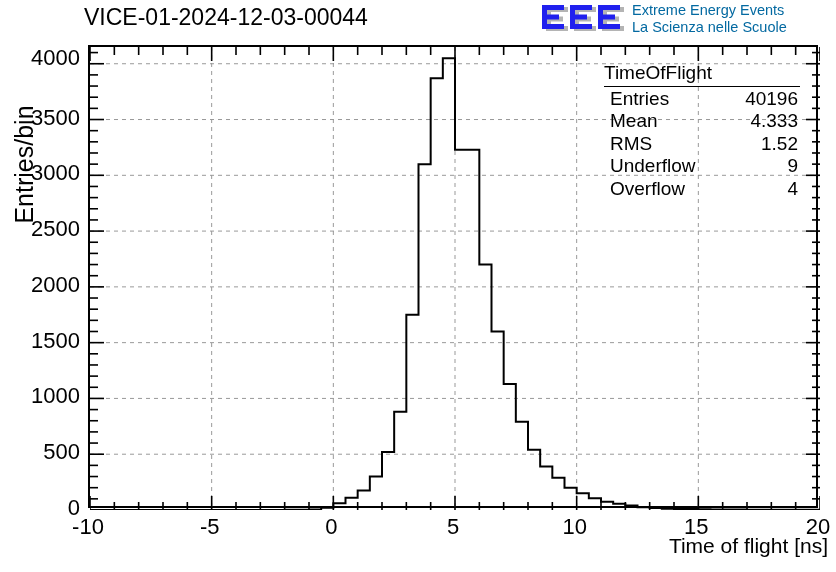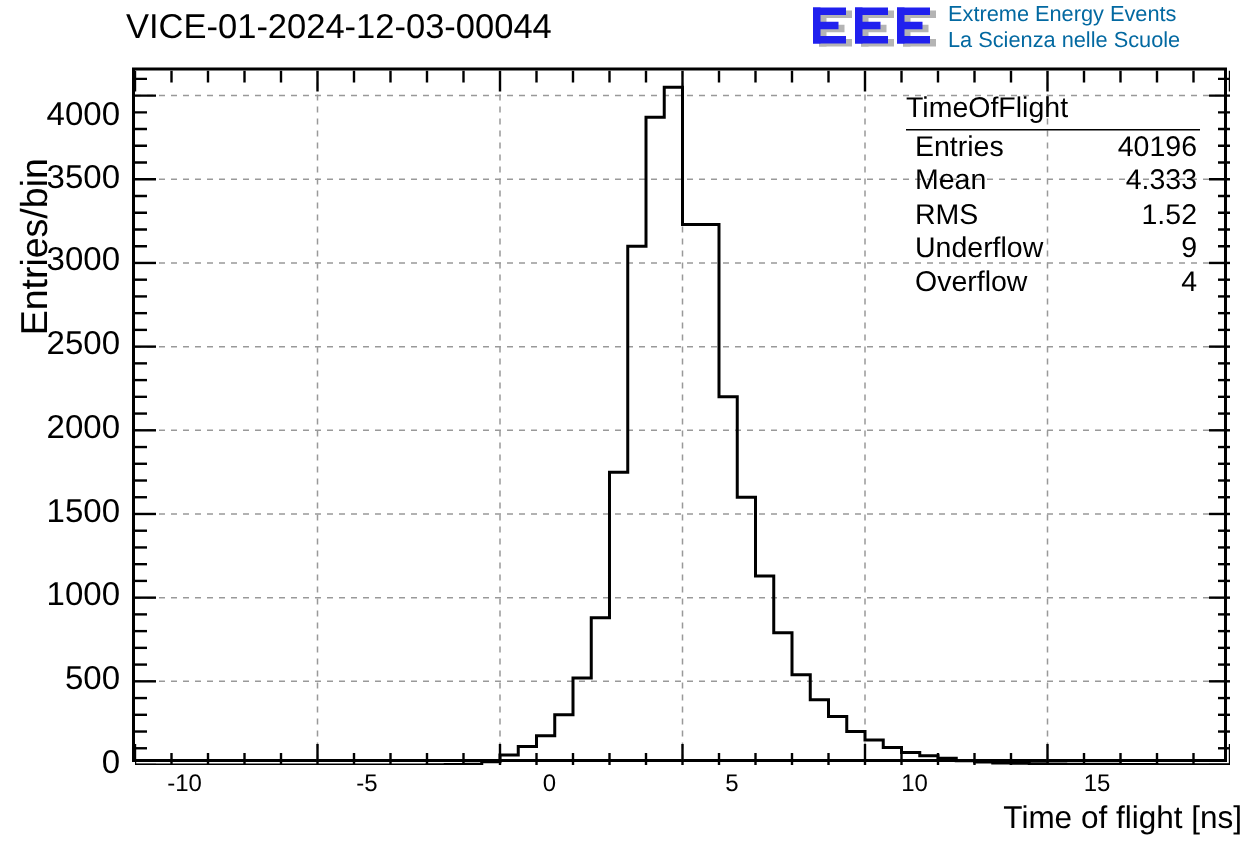--- a/index.html
+++ b/index.html
@@ -36,23 +36,22 @@
 
   
   #frame{
     position:absolute; left:88px; top:45px; width:730px; height:463px;
     border:2px solid #000; box-sizing:border-box; background:transparent;
   }
   #plotsvg{position:absolute; left:0; top:0; width:730px; height:463px;}
 
   
   .xlab{
-    position:absolute; font-size:16px; text-align:center; white-space:nowrap;
+    position:absolute; font-size:22px; text-align:center; white-space:nowrap;
     transform:translateX(-50%);
-    margin-left:35px;
   }
   .ylab{
     position:absolute; font-size:22px; text-align:right; white-space:nowrap;
     transform:translateY(-50%); width:72px;
   }
 
   
   #stats{
     position:absolute; left:604px; top:62px; width:196px;
     background:transparent; font-size:19px; line-height:22.5px;
@@ -290,21 +289,21 @@
     </div>
   <div id="ylabels">
       <div class="ylab" style="left: 8px; top: 508px;">0</div>
       <div class="ylab" style="left: 8px; top: 452.217px;">500</div>
       <div class="ylab" style="left: 8px; top: 396.434px;">1000</div>
       <div class="ylab" style="left: 8px; top: 340.651px;">1500</div>
       <div class="ylab" style="left: 8px; top: 284.867px;">2000</div>
       <div class="ylab" style="left: 8px; top: 229.084px;">2500</div>
       <div class="ylab" style="left: 8px; top: 173.301px;">3000</div>
       <div class="ylab" style="left: 8px; top: 117.518px;">3500</div>
-      <div class="ylab" style="left: 8px; top: 76px;">4000</div>
+      <div class="ylab" style="left: 8px; top: 58px;">4000</div>
     </div>
 
   <div id="stats">
     <div class="st-title">TimeOfFlight</div>
     <div class="st-rule"></div>
     <div id="stats-rows">
         <div class="st-row">
           <span class="st-k">Entries</span>
           <span class="st-v">40196</span>
         </div>

